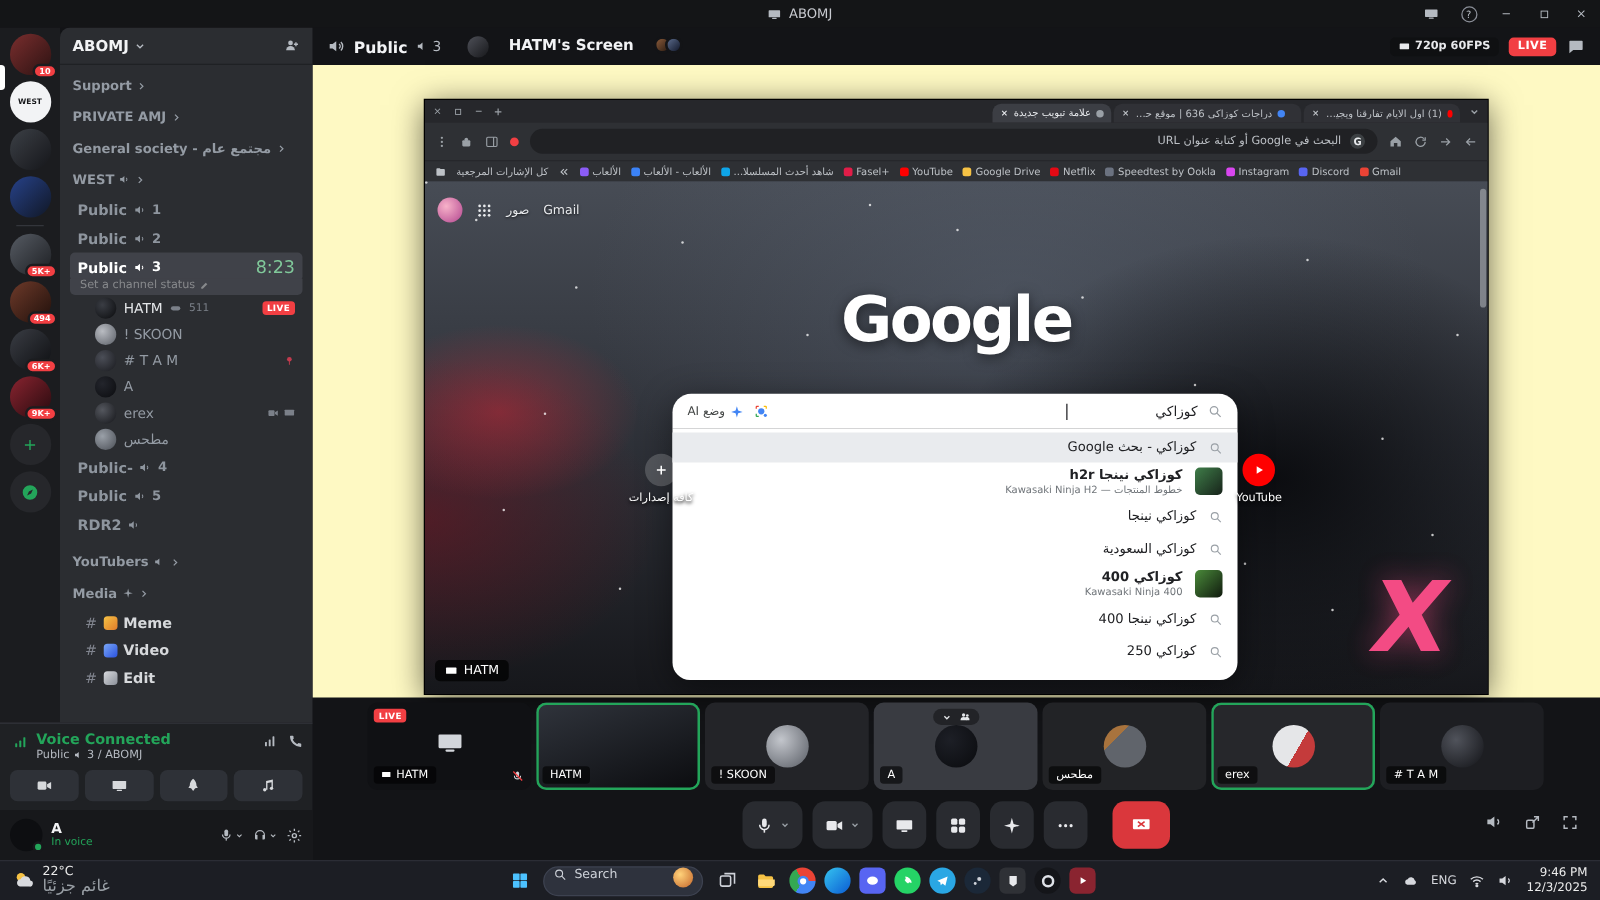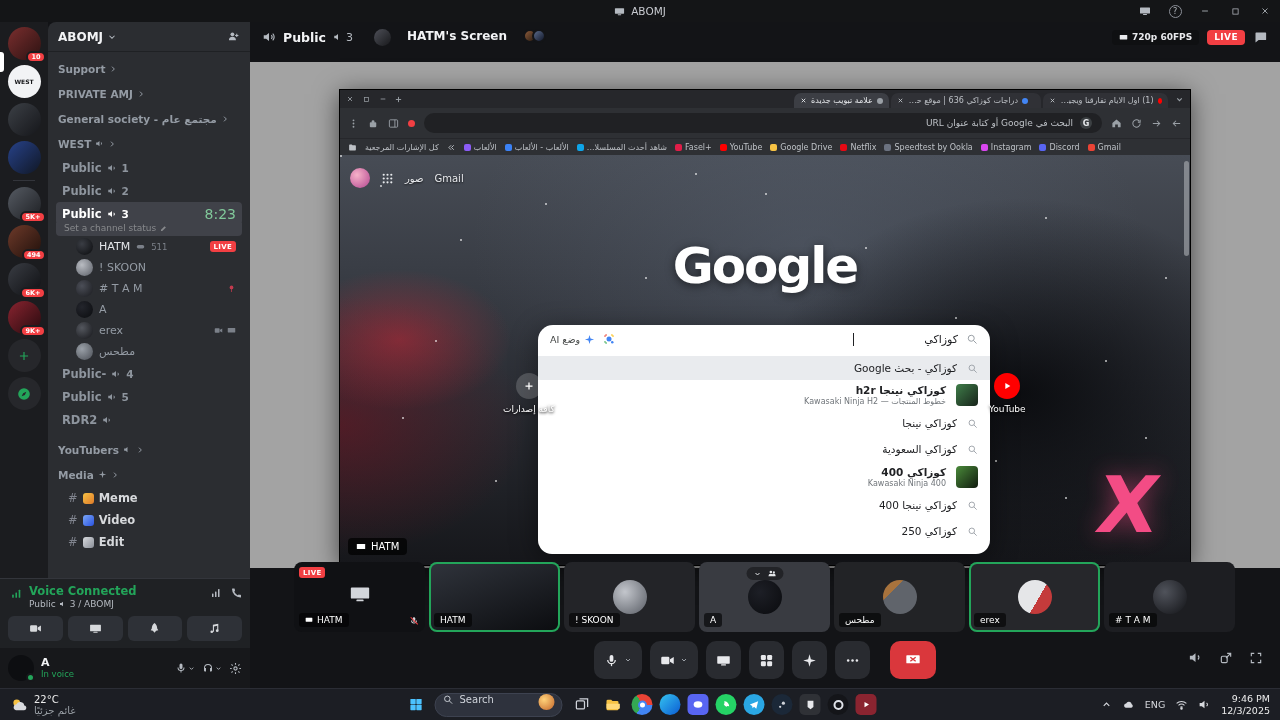--- a/index.html
+++ b/index.html
@@ -58,21 +58,21 @@
 
 .main{position:absolute;left:250px;top:22px;width:1030px;height:666px;background:#131417}
 .main-header{position:absolute;left:0;top:0;width:1030px;height:30px;display:flex;align-items:center;padding:0 12px;gap:7px}
 .mh-name{color:#f2f3f5;font-size:12.5px;font-weight:bold}
 .mh-count{display:flex;align-items:center;gap:3px;color:#b5bac1;font-size:11px}
 .mh-stream{display:flex;align-items:flex-start;gap:16px;margin-left:14px}
 .mh-av{width:17px;height:17px;border-radius:50%;background:linear-gradient(135deg,#4e5058,#17181b)}
 .mh-right{margin-left:auto;display:flex;align-items:center;gap:8px}
 .qbadge{background:#0f1012;color:#e8e9ec;font-size:9px;font-weight:bold;padding:2.5px 7px;border-radius:4px;display:flex;gap:4px;align-items:center}
 .livebadge{background:#f23f43;color:#fff;font-size:9px;font-weight:bold;padding:2.5px 7px;border-radius:4px;letter-spacing:.4px}
-.stage{position:absolute;left:0;top:40px;width:1030px;height:506px;background:#a3a3a3}
+.stage{position:absolute;left:0;top:30px;width:1030px;height:506px;background:#fef9c3}
 
 .stream{position:absolute;left:90px;top:28px;width:850px;height:475px;background:#202124;box-shadow:0 0 0 1px #000,0 4px 24px rgba(0,0,0,.6)}
 .tabstrip{height:18px;background:#26272b;display:flex;align-items:center;padding:0 6px;gap:7px}
 .winctl{display:flex;align-items:center;gap:9px;color:#9aa0a6}
 .tabs{margin-left:auto;display:flex;align-items:flex-end;gap:2px;height:18px}
 .tab{height:15px;border-radius:7px 7px 0 0;background:#303136;color:#bdc1c6;font-size:8px;display:flex;align-items:center;gap:4px;padding:0 6px}
 .tab.active{background:#3c3e44;color:#e8eaed}
 .tab .t{white-space:nowrap;overflow:hidden;text-overflow:ellipsis;max-width:110px;unicode-bidi:plaintext;direction:rtl}
 .tab .fv{width:6px;height:6px;border-radius:50%}
 .toolbar{height:30px;background:#2e3034;display:flex;align-items:center;padding:0 8px;gap:9px;color:#9aa0a6}
@@ -122,21 +122,21 @@
 
 .controls{position:absolute;left:0;top:618px;width:1030px;height:40px;display:flex;align-items:center;justify-content:center;gap:8px}
 .cbtn{height:38px;background:#292b30;border-radius:10px;display:flex;align-items:center;justify-content:center;color:#e8e9ec;padding:0 10px;gap:5px}
 .cbtn .chev{color:#9aa0a6}
 .cbtn.red{background:#da373c;width:46px;margin-left:12px}
 .rightctl{position:absolute;left:938px;top:628px;display:flex;align-items:center;gap:16px;color:#b5bac1}
 
 .taskbar{position:absolute;left:0;top:688px;width:1280px;height:32px;background:#1c1e24;border-top:1px solid #2b2d35;display:flex;align-items:center;padding:0 10px;z-index:70}
 .weather{display:flex;align-items:center;gap:6px}
 .wtxt{line-height:1.1;font-size:10px;color:#ececec}
-.wtxt .d{font-size:10px;color:#9aa0a6;unicode-bidi:plaintext}
+.wtxt .d{font-size:13px;color:#9aa0a6;unicode-bidi:plaintext}
 .tk-center{position:absolute;left:50%;transform:translateX(-50%);display:flex;align-items:center;gap:7px}
 .tkic{width:24px;height:24px;border-radius:5px;display:flex;align-items:center;justify-content:center}
 .searchpill{width:128px;height:24px;border-radius:12px;background:#2e323d;border:1px solid #3d4250;display:flex;gap:6px;padding:0 7px;color:#cfd3da;font-size:10px}
 .spav{margin-left:auto;width:16px;height:16px;border-radius:50%;background:radial-gradient(circle at 35% 35%,#ffd27a,#c4652a)}
 .appic{width:21px;height:21px;border-radius:5px}
 .tray{margin-left:auto;display:flex;align-items:center;gap:10px;color:#d6d8dd;font-size:9.5px}
 .clock{text-align:right;line-height:1.25;font-size:9.5px;color:#ececec}
 </style>
 </head>
 <body>

